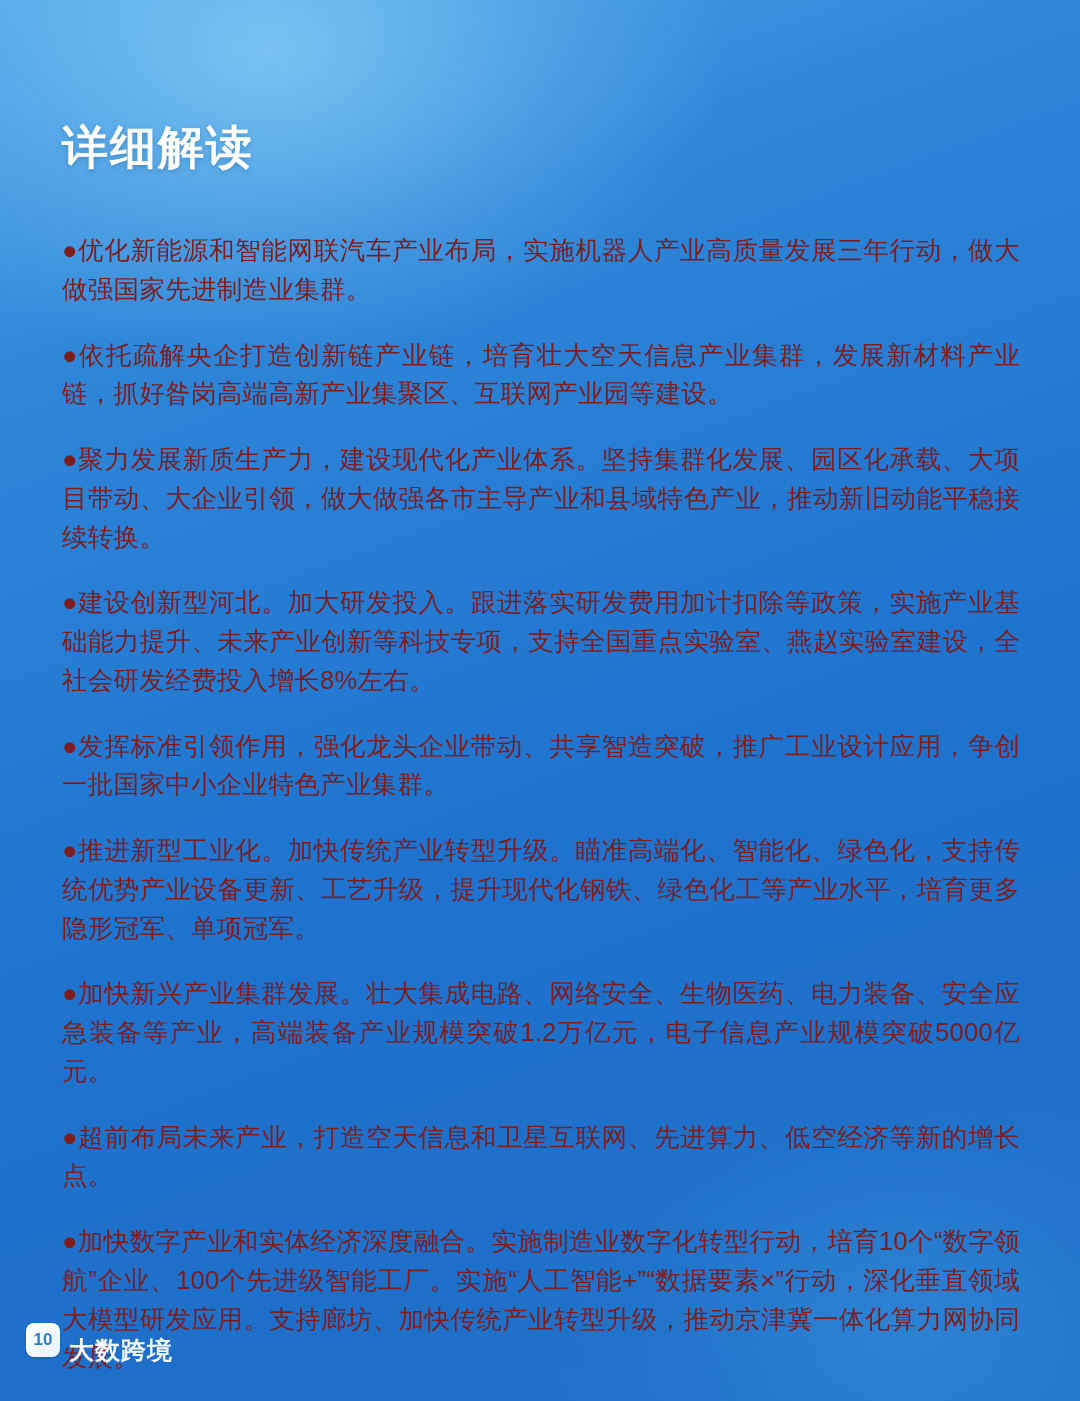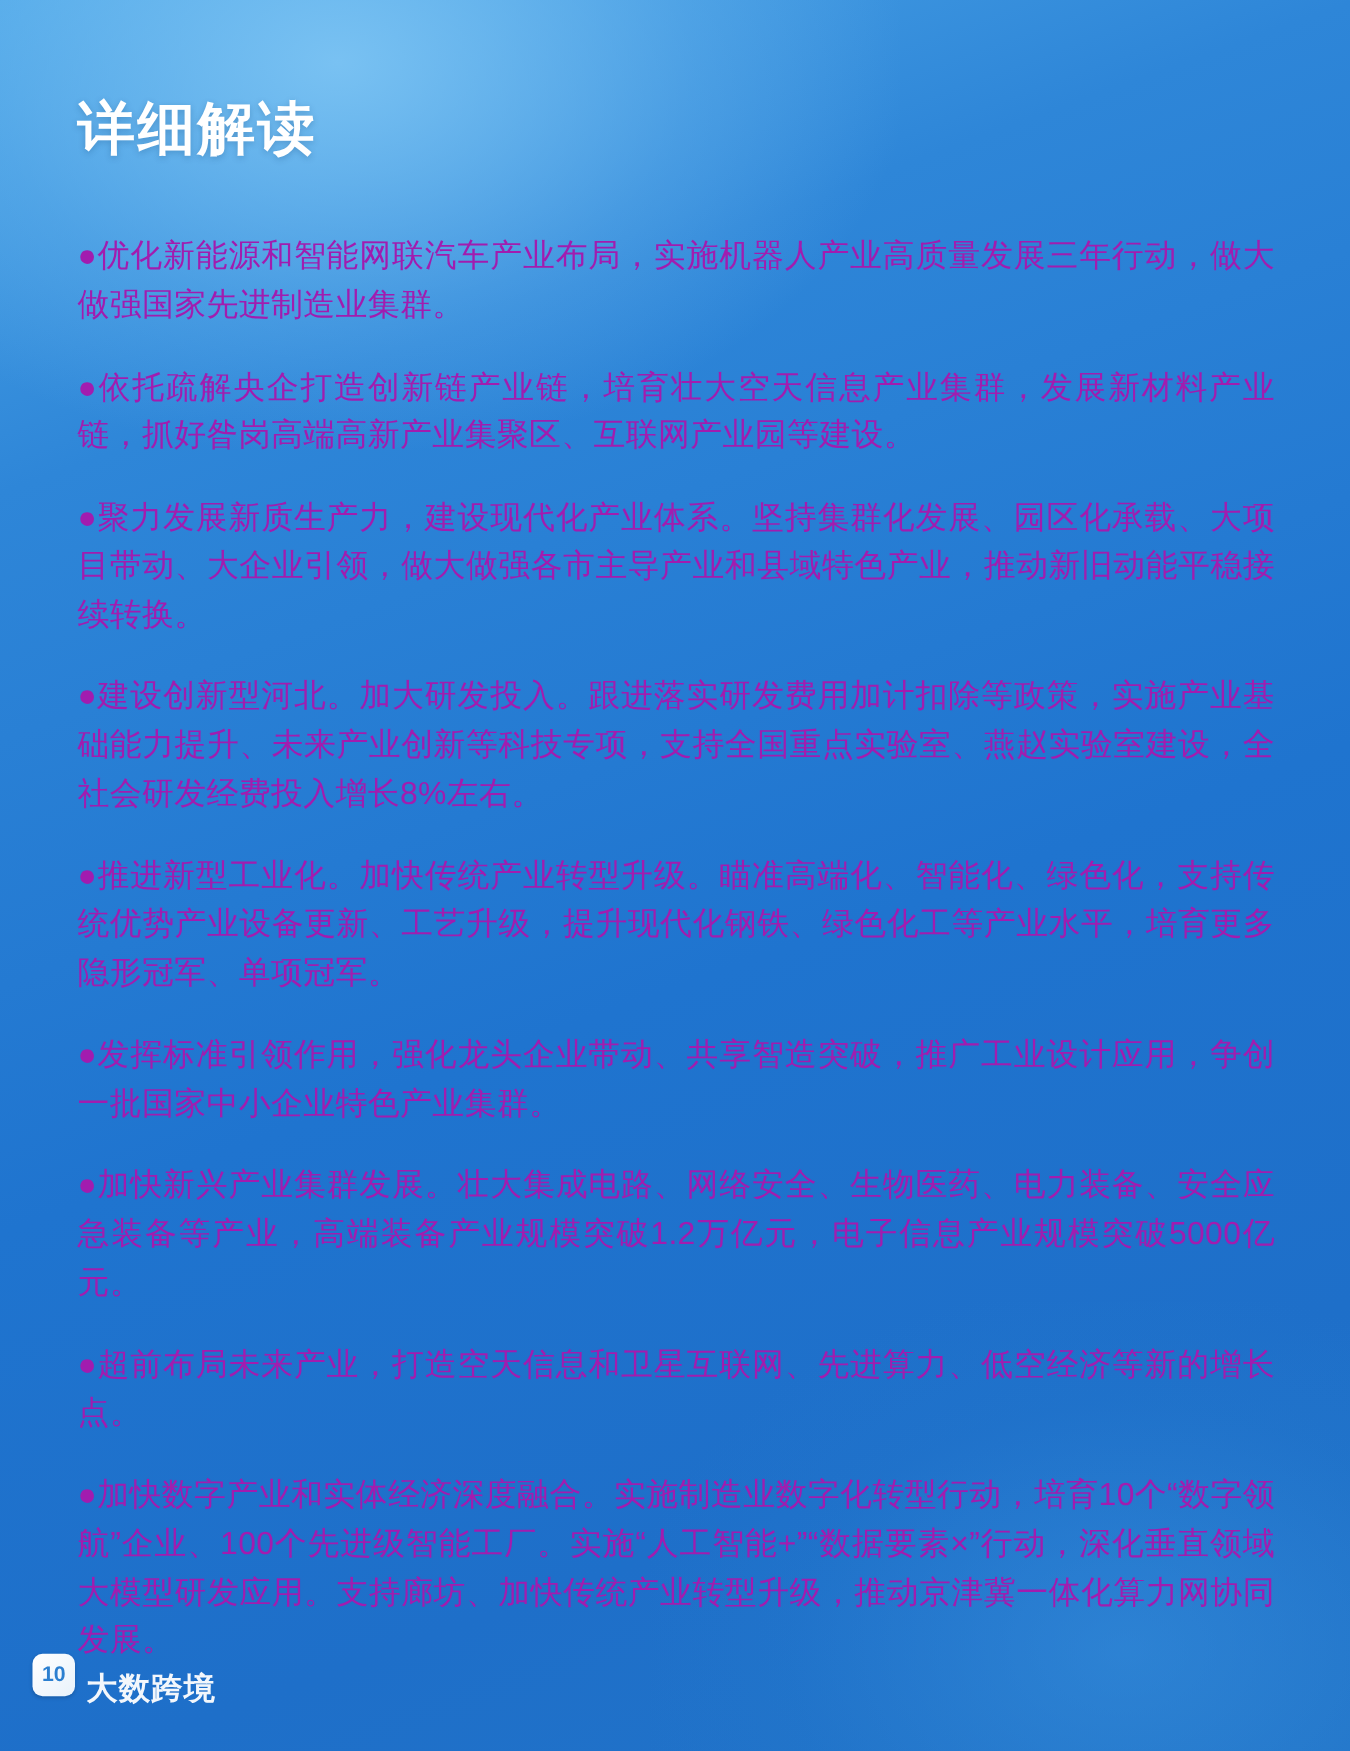--- a/index.html
+++ b/index.html
@@ -27,39 +27,39 @@
     position: absolute;
     bottom: -200px;
     right: -200px;
     width: 760px;
     height: 560px;
     background: radial-gradient(ellipse at center, rgba(60,150,225,0.45) 0%, rgba(40,130,210,0.15) 50%, rgba(30,120,200,0) 75%);
     pointer-events: none;
   }
   .page {
     position: relative;
-    padding: 72px 60px 0 62px;
+    padding: 117px 60px 0 62px;
     box-sizing: border-box;
     height: 100%;
   }
   .title {
     font-size: 46px;
     font-weight: bold;
     color: #ffffff;
     letter-spacing: 2px;
     margin: 0 0 52px 0;
     text-shadow: 0 2px 5px rgba(10,60,110,0.25);
   }
   .body-list {
     margin: 0;
     padding: 0;
     list-style: none;
   }
   .para {
-    color: #a21caf;
+    color: #7f1d1d;
     font-size: 25.5px;
     line-height: 1.52;
     margin: 0 0 27px 0;
     letter-spacing: 0.3px;
     text-align: justify;
     text-justify: inter-ideograph;
   }
   .footer {
     position: absolute;
     left: 26px;
@@ -97,22 +97,22 @@
 <div class="glow2"></div>
 
 <div class="page">
   <h1 class="title">详细解读</h1>
 
   <div class="body-list">
     <p class="para">●优化新能源和智能网联汽车产业布局，实施机器人产业高质量发展三年行动，做大做强国家先进制造业集群。</p>
     <p class="para">●依托疏解央企打造创新链产业链，培育壮大空天信息产业集群，发展新材料产业链，抓好昝岗高端高新产业集聚区、互联网产业园等建设。</p>
     <p class="para">●聚力发展新质生产力，建设现代化产业体系。坚持集群化发展、园区化承载、大项目带动、大企业引领，做大做强各市主导产业和县域特色产业，推动新旧动能平稳接续转换。</p>
     <p class="para">●建设创新型河北。加大研发投入。跟进落实研发费用加计扣除等政策，实施产业基础能力提升、未来产业创新等科技专项，支持全国重点实验室、燕赵实验室建设，全社会研发经费投入增长8%左右。</p>
+    <p class="para">●发挥标准引领作用，强化龙头企业带动、共享智造突破，推广工业设计应用，争创一批国家中小企业特色产业集群。</p>
     <p class="para">●推进新型工业化。加快传统产业转型升级。瞄准高端化、智能化、绿色化，支持传统优势产业设备更新、工艺升级，提升现代化钢铁、绿色化工等产业水平，培育更多隐形冠军、单项冠军。</p>
-    <p class="para">●发挥标准引领作用，强化龙头企业带动、共享智造突破，推广工业设计应用，争创一批国家中小企业特色产业集群。</p>
     <p class="para">●加快新兴产业集群发展。壮大集成电路、网络安全、生物医药、电力装备、安全应急装备等产业，高端装备产业规模突破1.2万亿元，电子信息产业规模突破5000亿元。</p>
     <p class="para">●超前布局未来产业，打造空天信息和卫星互联网、先进算力、低空经济等新的增长点。</p>
     <p class="para">●加快数字产业和实体经济深度融合。实施制造业数字化转型行动，培育10个“数字领航”企业、100个先进级智能工厂。实施“人工智能+”“数据要素×”行动，深化垂直领域大模型研发应用。支持廊坊、加快传统产业转型升级，推动京津冀一体化算力网协同发展。</p>
   </div>
 
   <div class="footer">
     <span class="logo-mark">10</span>
     <span class="logo-text">大数跨境</span>
   </div>
 </div>

